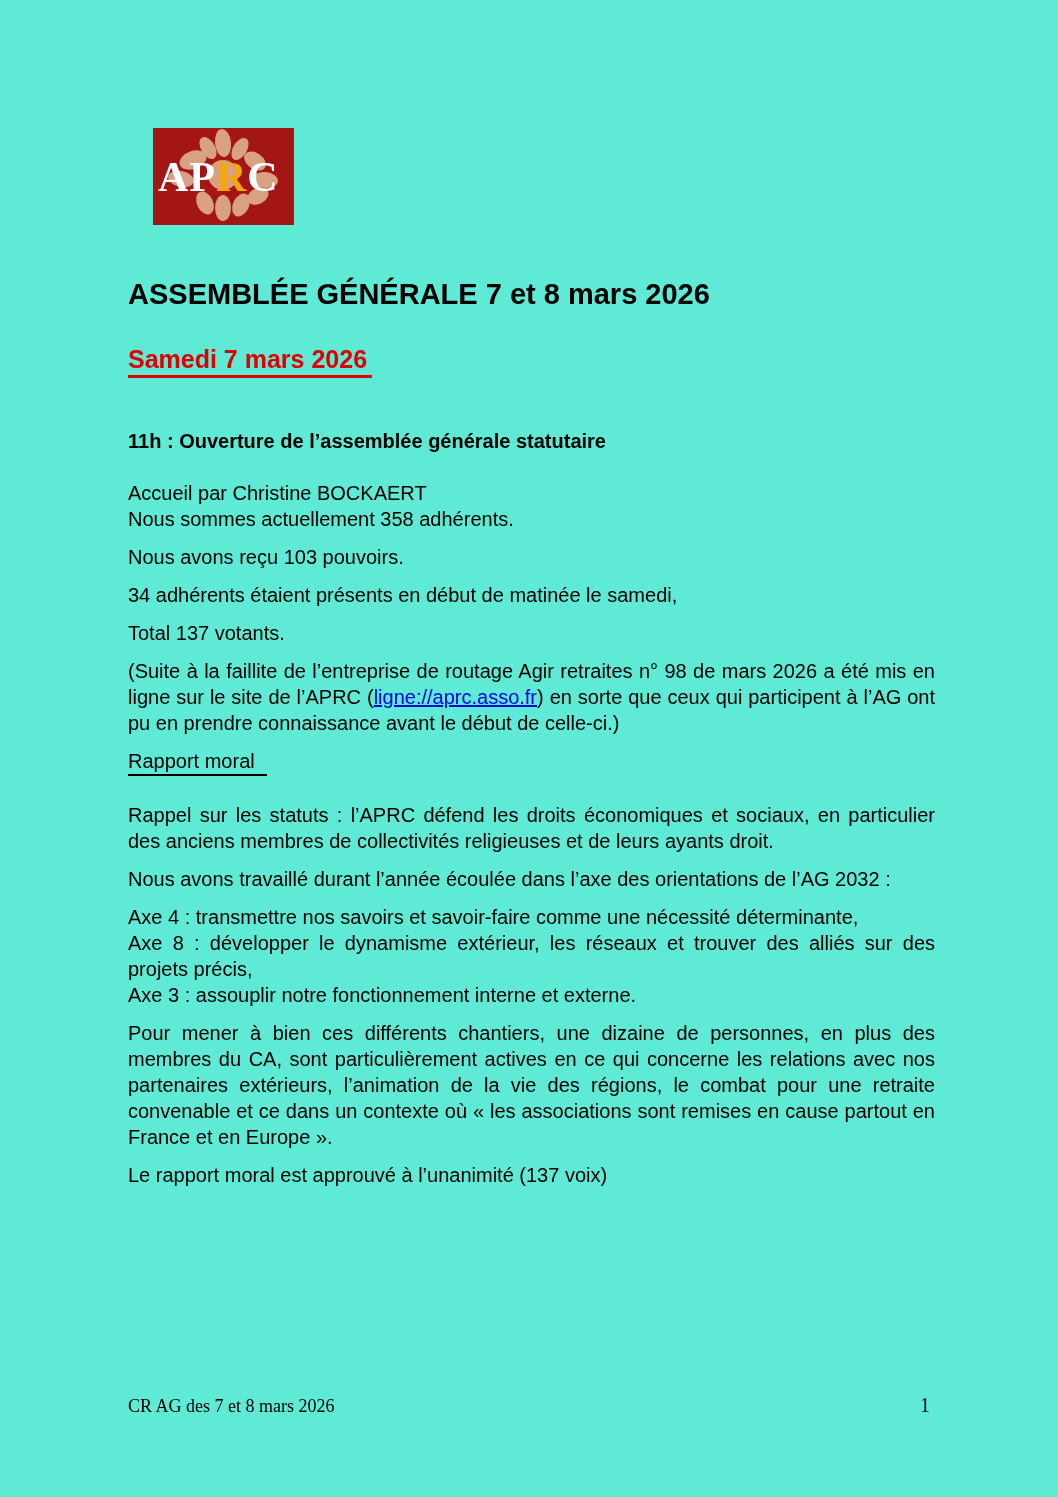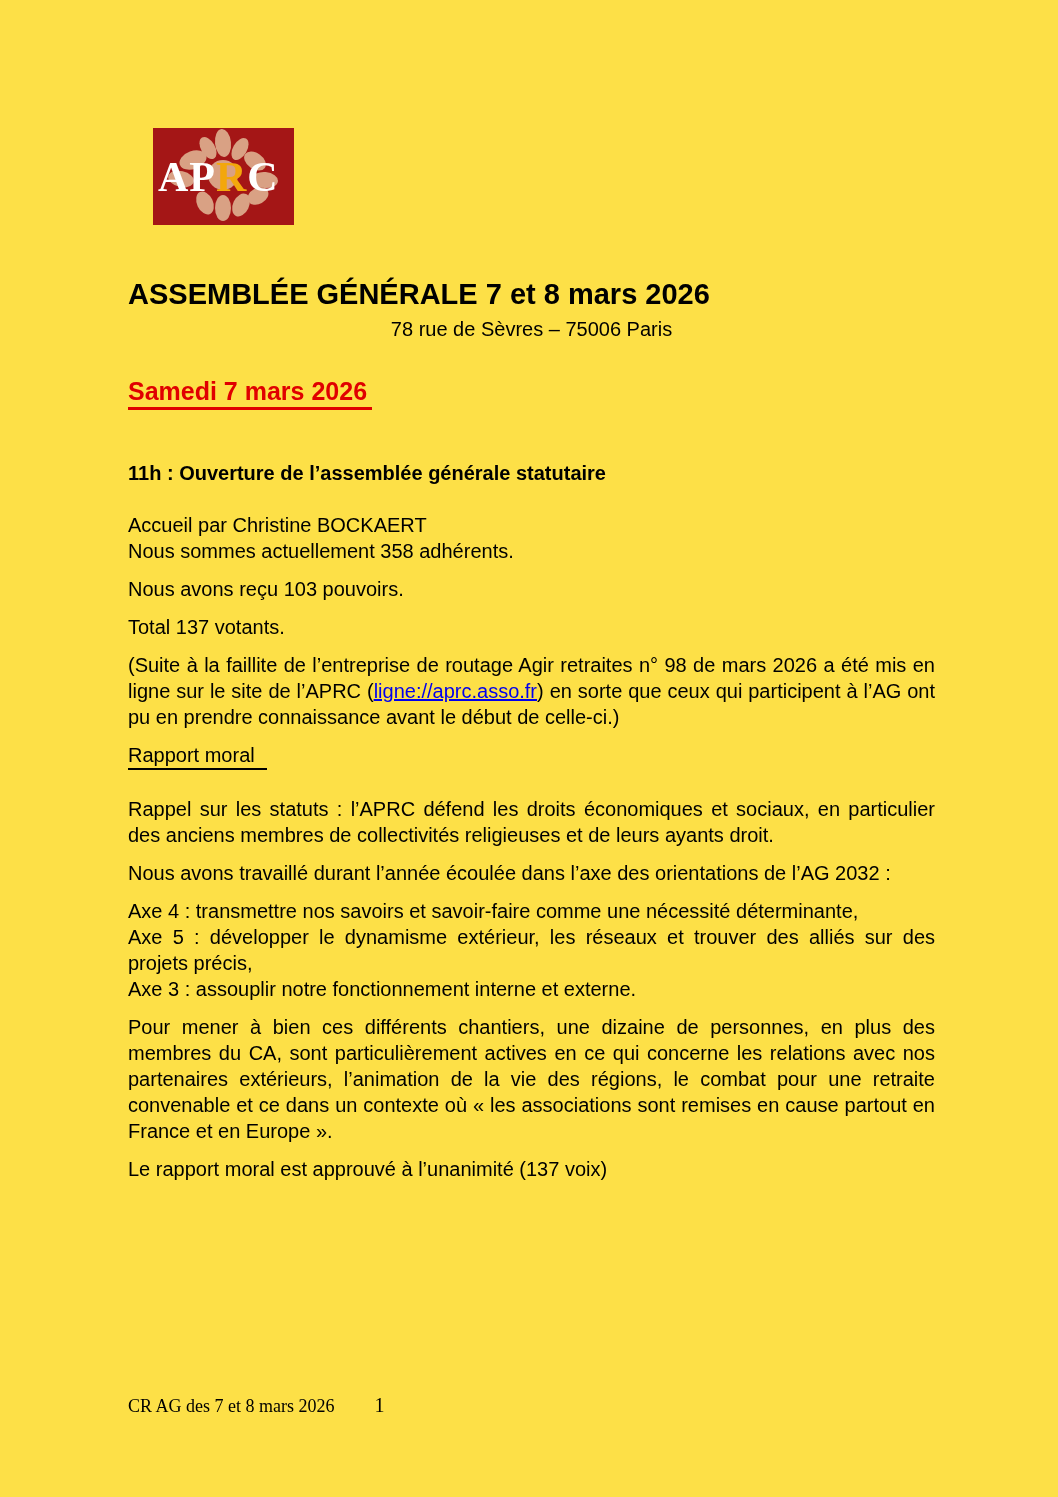--- a/index.html
+++ b/index.html
@@ -1,21 +1,21 @@
 <!DOCTYPE html>
 <html><head>
 <meta charset="utf-8">
 <style>
   * { margin: 0; padding: 0; box-sizing: border-box; }
   html, body { background: #ffffff; }
   .page {
     position: relative;
     width: 1058px;
     height: 1497px;
-    background: #fde047;
+    background: #5eead4;
     font-family: "Liberation Sans", sans-serif;
     font-size: 20px;
     line-height: 26px;
     color: #000000;
     overflow: hidden;
   }
   .logo-wrap {
     position: absolute;
     left: 153px;
     top: 128px;
@@ -78,21 +78,21 @@
     color: #0000ee;
     text-decoration: underline;
     cursor: pointer;
   }
   .footer {
     position: absolute;
     left: 128px;
     top: 1392px;
     width: 807px;
     display: flex;
-    justify-content: flex-start;
+    justify-content: space-between;
     align-items: baseline;
     font-family: "Liberation Serif", serif;
     gap: 40px;
   }
   .footer-left { font-size: 18px; }
   .footer-page { font-size: 20px; padding-right: 5px; }
 </style>
 </head>
 <body>
 
@@ -115,47 +115,47 @@
         <ellipse cx="52" cy="75" rx="8" ry="12" transform="rotate(-25 52 75)"></ellipse>
         <circle cx="70" cy="47" r="15"></circle>
       </g>
       <text x="5" y="63" font-family="Liberation Serif, serif" font-weight="bold" font-size="42" letter-spacing="1"><tspan fill="#ffffff">AP</tspan><tspan fill="#f3a70c">R</tspan><tspan fill="#ffffff">C</tspan></text>
     </svg>
   </div>
 
   <div class="content">
 
     <div class="doc-title">ASSEMBLÉE GÉNÉRALE 7 et 8 mars 2026</div>
-    <div class="doc-subtitle">78 rue de Sèvres – 75006 Paris</div>
 
     <div class="day-heading"><span class="u">Samedi 7 mars 2026</span></div>
 
     <div class="h-time">11h : Ouverture de l’assemblée générale statutaire</div>
 
     <div class="blk blk-accueil">
       <div>Accueil par Christine BOCKAERT</div>
       <div>Nous sommes actuellement 358 adhérents.</div>
     </div>
 
     <div class="blk">Nous avons reçu 103 pouvoirs.</div>
 
+    <div class="blk">34 adhérents étaient présents en début de matinée le samedi,</div>
 
     <div class="blk">Total 137 votants.</div>
 
     <p class="blk justify"><span>(Suite à la faillite de l’entreprise de routage Agir retraites n° 98 de mars 2026 a été mis en ligne sur le site de l’APRC (</span><a class="link">ligne://aprc.asso.fr</a><span>) en sorte que ceux qui participent à l’AG ont pu en prendre connaissance avant le début de celle-ci.)</span></p>
 
     <div class="blk blk-rapport rapport-heading"><span class="u">Rapport moral</span></div>
 
     <p class="blk blk-rappel justify">Rappel sur les statuts : l’APRC défend les droits économiques et sociaux, en particulier des anciens membres de collectivités religieuses et de leurs ayants droit.</p>
 
     <p class="blk">Nous avons travaillé durant l’année écoulée dans l’axe des orientations de l’AG 2032 :</p>
 
     <div class="blk">
       <div>Axe 4 : transmettre nos savoirs et savoir-faire comme une nécessité déterminante,</div>
-      <div class="justify">Axe 5 : développer le dynamisme extérieur, les réseaux et trouver des alliés sur des projets précis,</div>
+      <div class="justify">Axe 8 : développer le dynamisme extérieur, les réseaux et trouver des alliés sur des projets précis,</div>
       <div>Axe 3 : assouplir notre fonctionnement interne et externe.</div>
     </div>
 
     <p class="blk justify">Pour mener à bien ces différents chantiers, une dizaine de personnes, en plus des membres du CA, sont particulièrement actives en ce qui concerne les relations avec nos partenaires extérieurs, l’animation de la vie des régions, le combat pour une retraite convenable et ce dans un contexte où « les associations sont remises en cause partout en France et en Europe ».</p>
 
     <p class="blk">Le rapport moral est approuvé à l’unanimité (137 voix)</p>
 
 
   </div>
 

